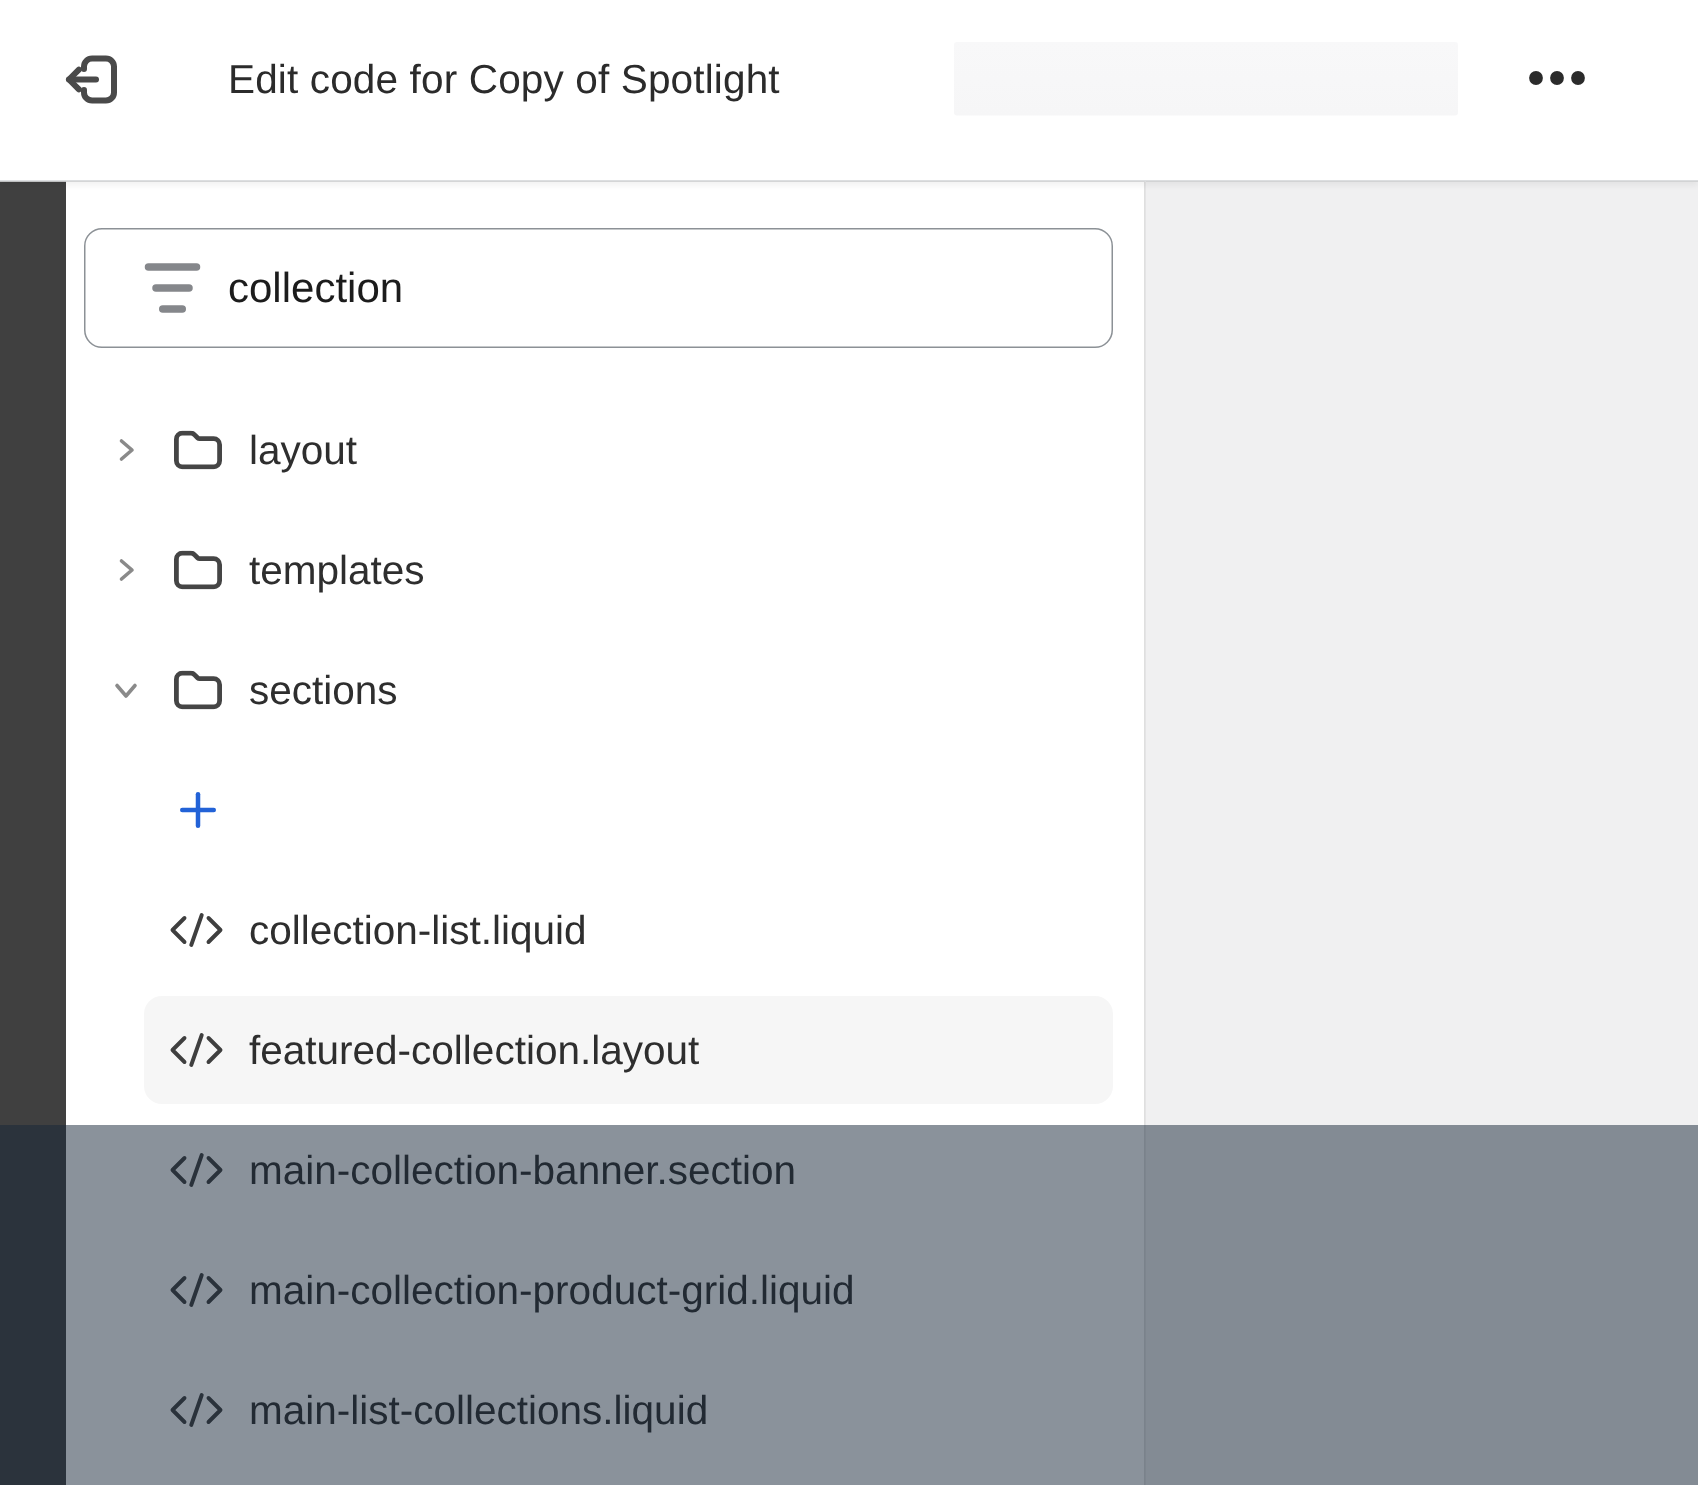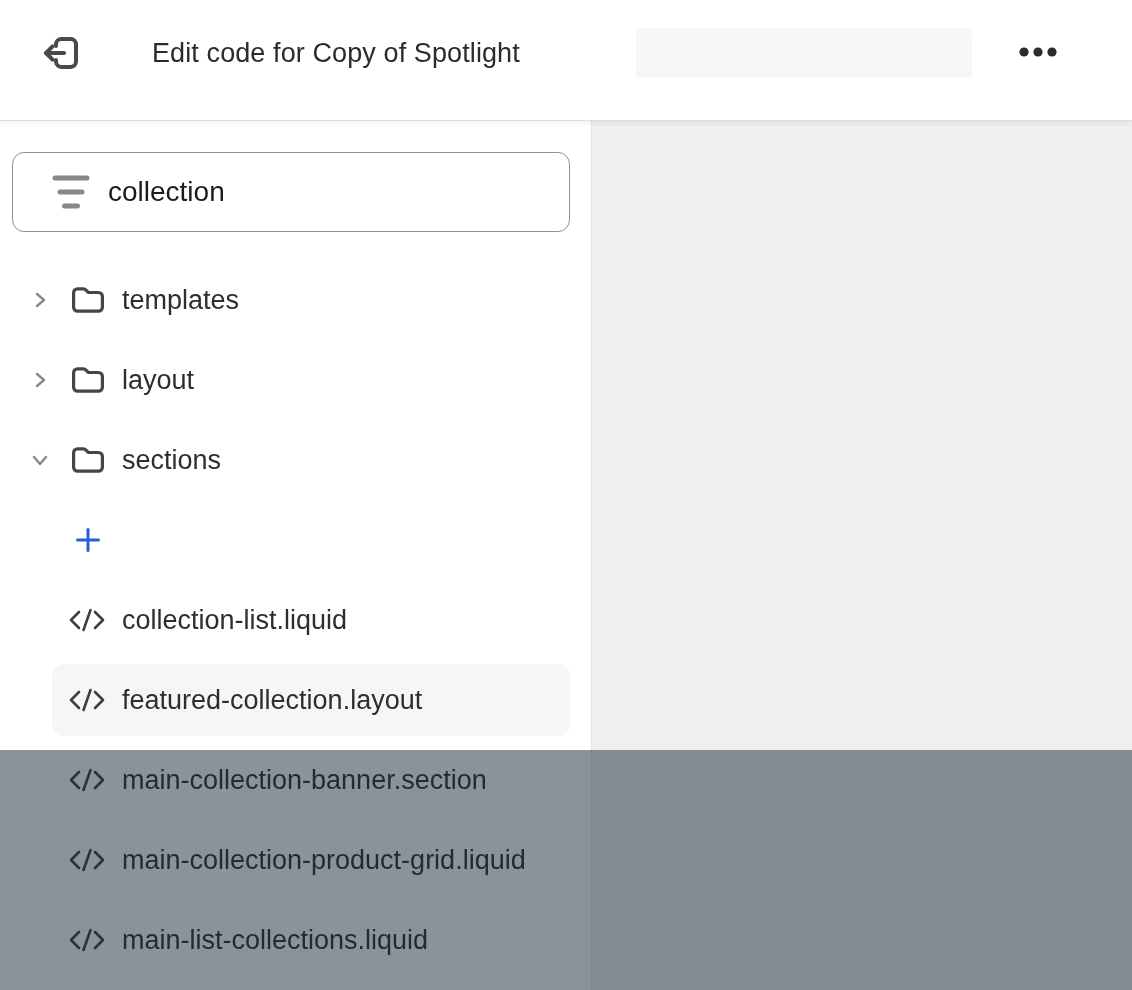--- a/index.html
+++ b/index.html
@@ -57,23 +57,24 @@
   }
 
   
   .body {
     position: absolute;
     top: 121px; bottom: 0; left: 0; right: 0;
     display: flex;
   }
   .sidebar {
     position: relative;
-    width: 591px;
+    width: 719px;
     background: #ffffff;
     flex: none;
+    margin-left: 44px;
   }
   .editor-panel {
     flex: 1;
     background: #f0f0f1;
     border-left: 1px solid #e4e4e5;
   }
 
   
   .search-box {
     position: absolute;
@@ -195,35 +196,35 @@
           <span class="chevron">
             <svg width="20" height="20" viewBox="0 0 20 20" fill="none" stroke="#8a8a8a" stroke-width="2.4" stroke-linecap="round" stroke-linejoin="round">
                 <polyline points="7,4 14,10 7,16"></polyline>
               </svg>
           </span>
           <span class="folder-glyph">
             <svg width="32" height="26" viewBox="2 3 20 16" fill="none" stroke="#454545" stroke-width="2" stroke-linecap="round" stroke-linejoin="round">
               <path d="M3 6.5 C3 5.1 4.1 4 5.5 4 H9 C9.6 4 10.2 4.25 10.6 4.7 L11.9 6 C12.1 6.2 12.4 6.3 12.7 6.3 H18.5 C19.9 6.3 21 7.4 21 8.8 V15.5 C21 16.9 19.9 18 18.5 18 H5.5 C4.1 18 3 16.9 3 15.5 Z"></path>
             </svg>
           </span>
-          <span class="lbl">templates</span>
+          <span class="lbl">layout</span>
         </div>
 
         <div class="row">
           <span class="chevron">
             <svg width="20" height="20" viewBox="0 0 20 20" fill="none" stroke="#8a8a8a" stroke-width="2.4" stroke-linecap="round" stroke-linejoin="round">
                 <polyline points="7,4 14,10 7,16"></polyline>
               </svg>
           </span>
           <span class="folder-glyph">
             <svg width="32" height="26" viewBox="2 3 20 16" fill="none" stroke="#454545" stroke-width="2" stroke-linecap="round" stroke-linejoin="round">
               <path d="M3 6.5 C3 5.1 4.1 4 5.5 4 H9 C9.6 4 10.2 4.25 10.6 4.7 L11.9 6 C12.1 6.2 12.4 6.3 12.7 6.3 H18.5 C19.9 6.3 21 7.4 21 8.8 V15.5 C21 16.9 19.9 18 18.5 18 H5.5 C4.1 18 3 16.9 3 15.5 Z"></path>
             </svg>
           </span>
-          <span class="lbl">layout</span>
+          <span class="lbl">templates</span>
         </div>
 
         <div class="row">
           <span class="chevron">
             <svg width="20" height="20" viewBox="0 0 20 20" fill="none" stroke="#8a8a8a" stroke-width="2.4" stroke-linecap="round" stroke-linejoin="round">
                 <polyline points="4,7 10,14 16,7"></polyline>
               </svg>
           </span>
           <span class="folder-glyph">
             <svg width="32" height="26" viewBox="2 3 20 16" fill="none" stroke="#454545" stroke-width="2" stroke-linecap="round" stroke-linejoin="round">

